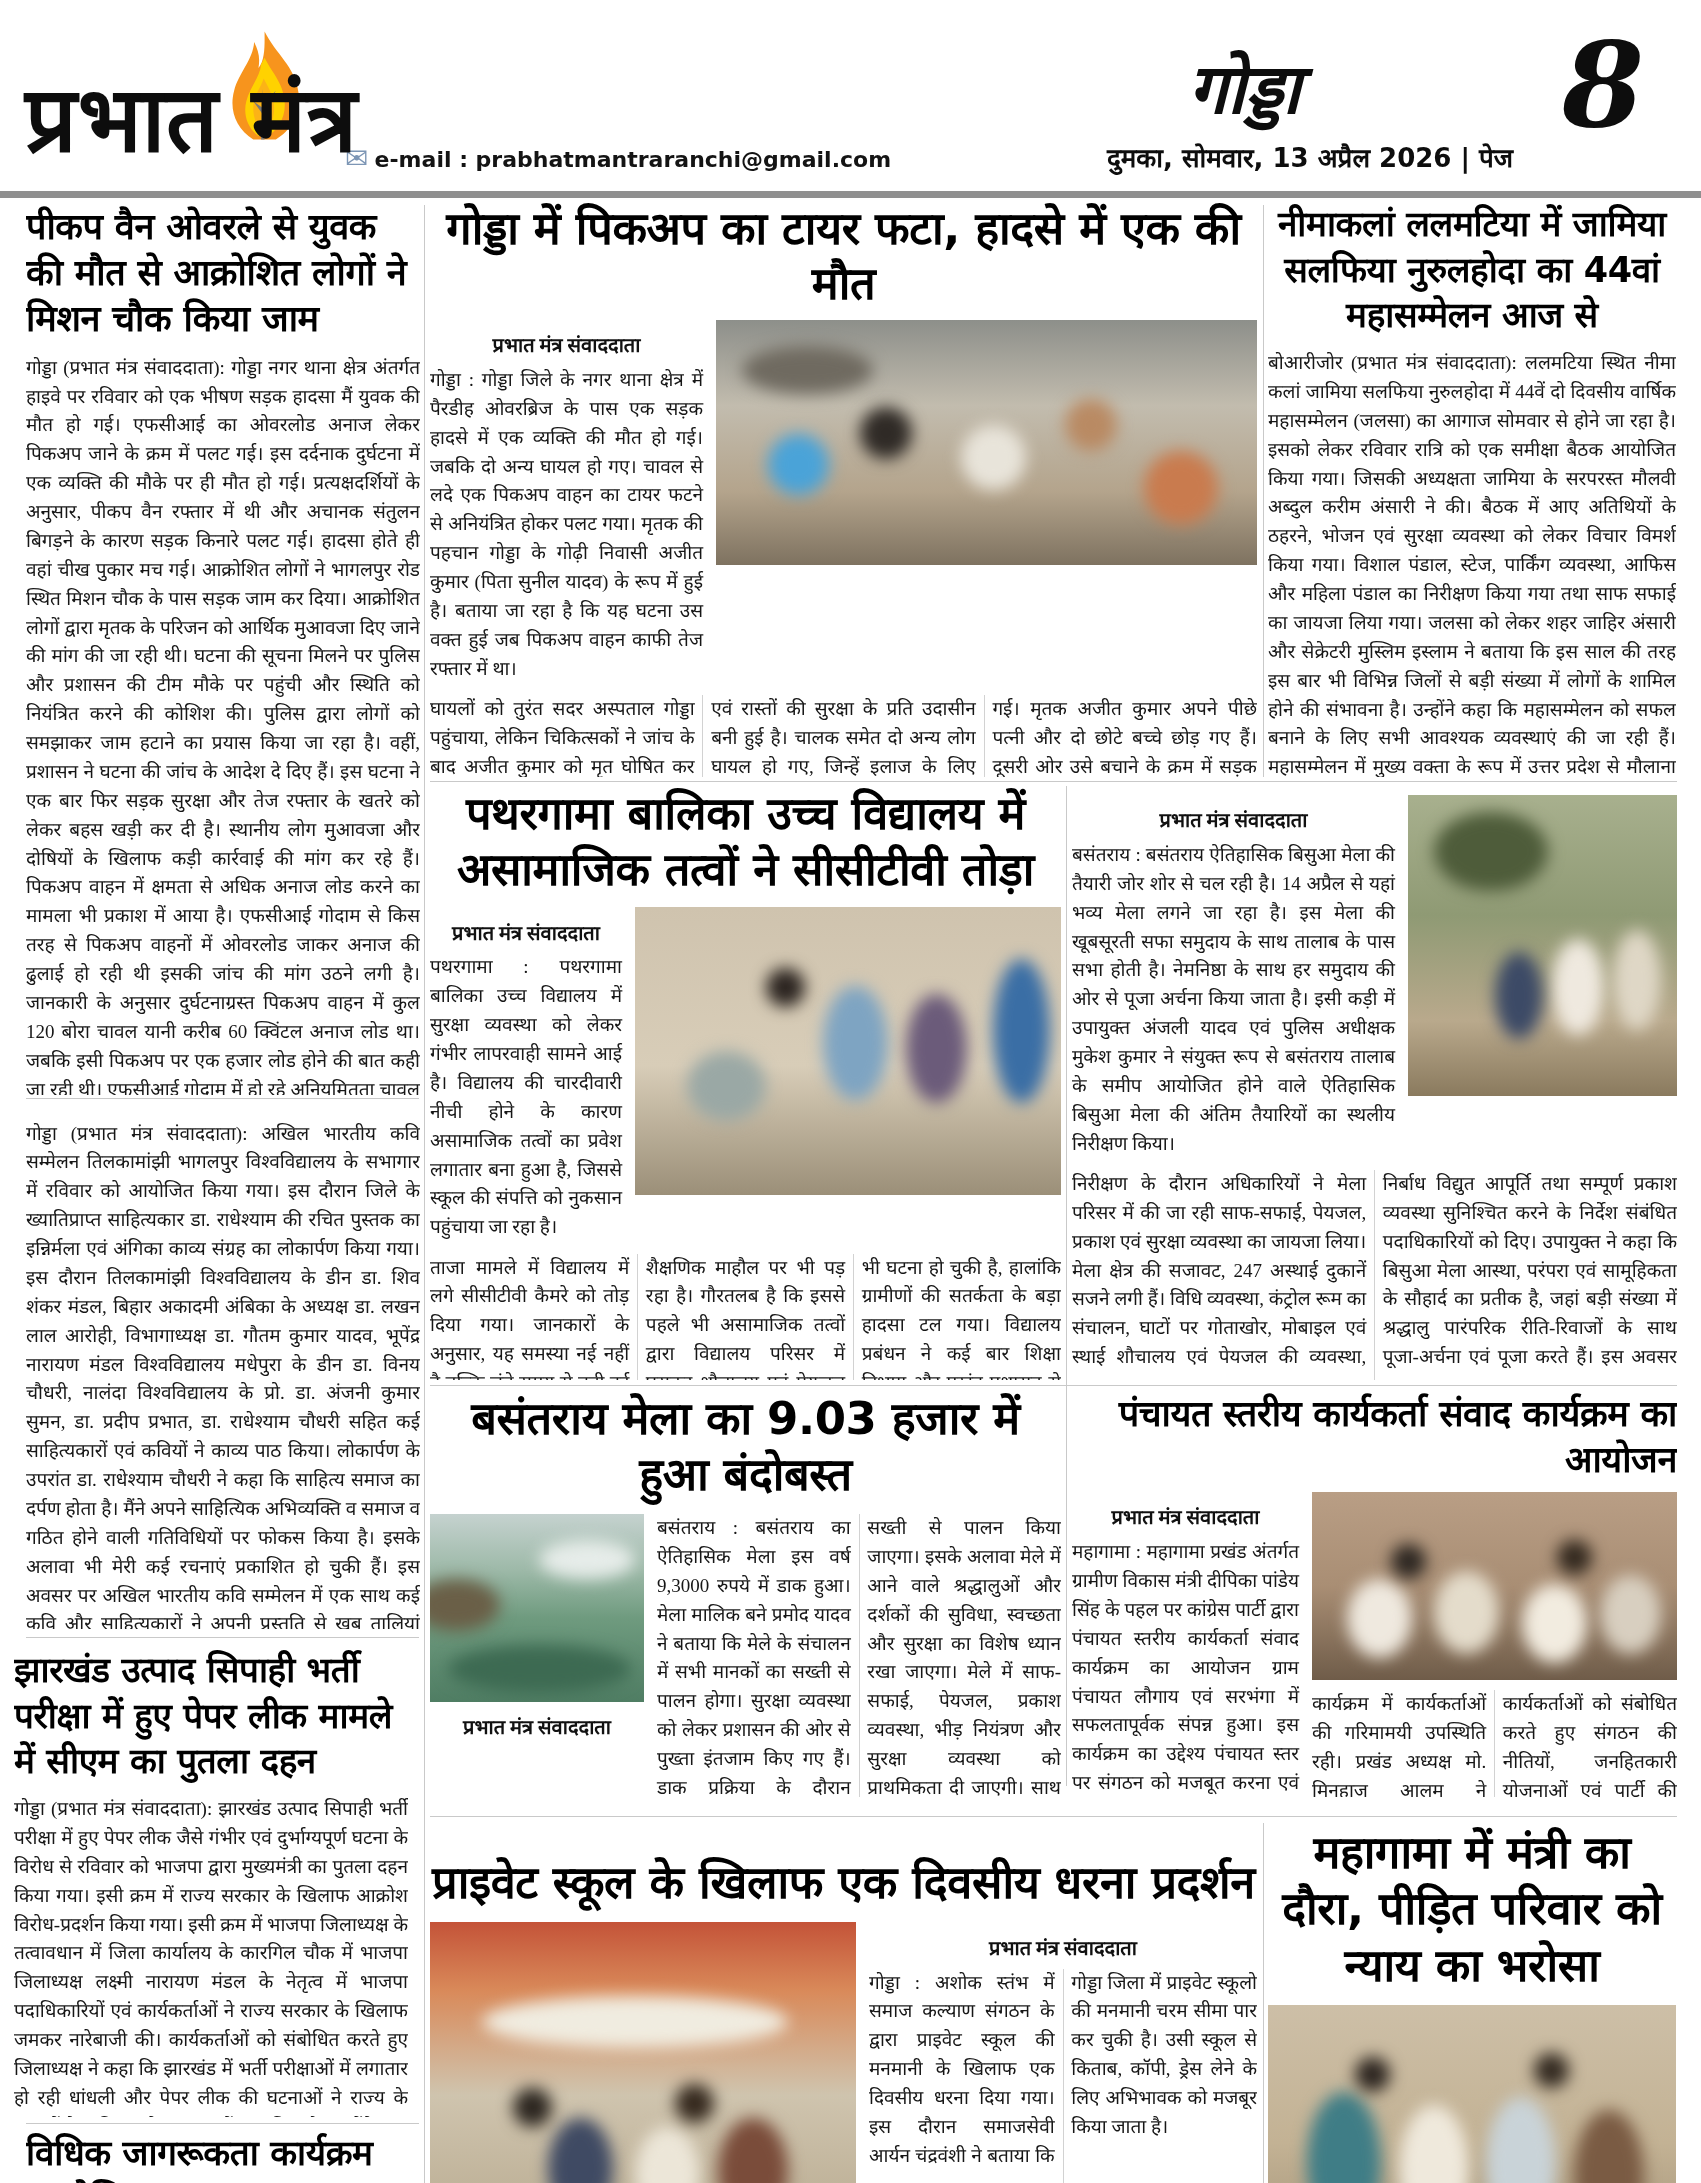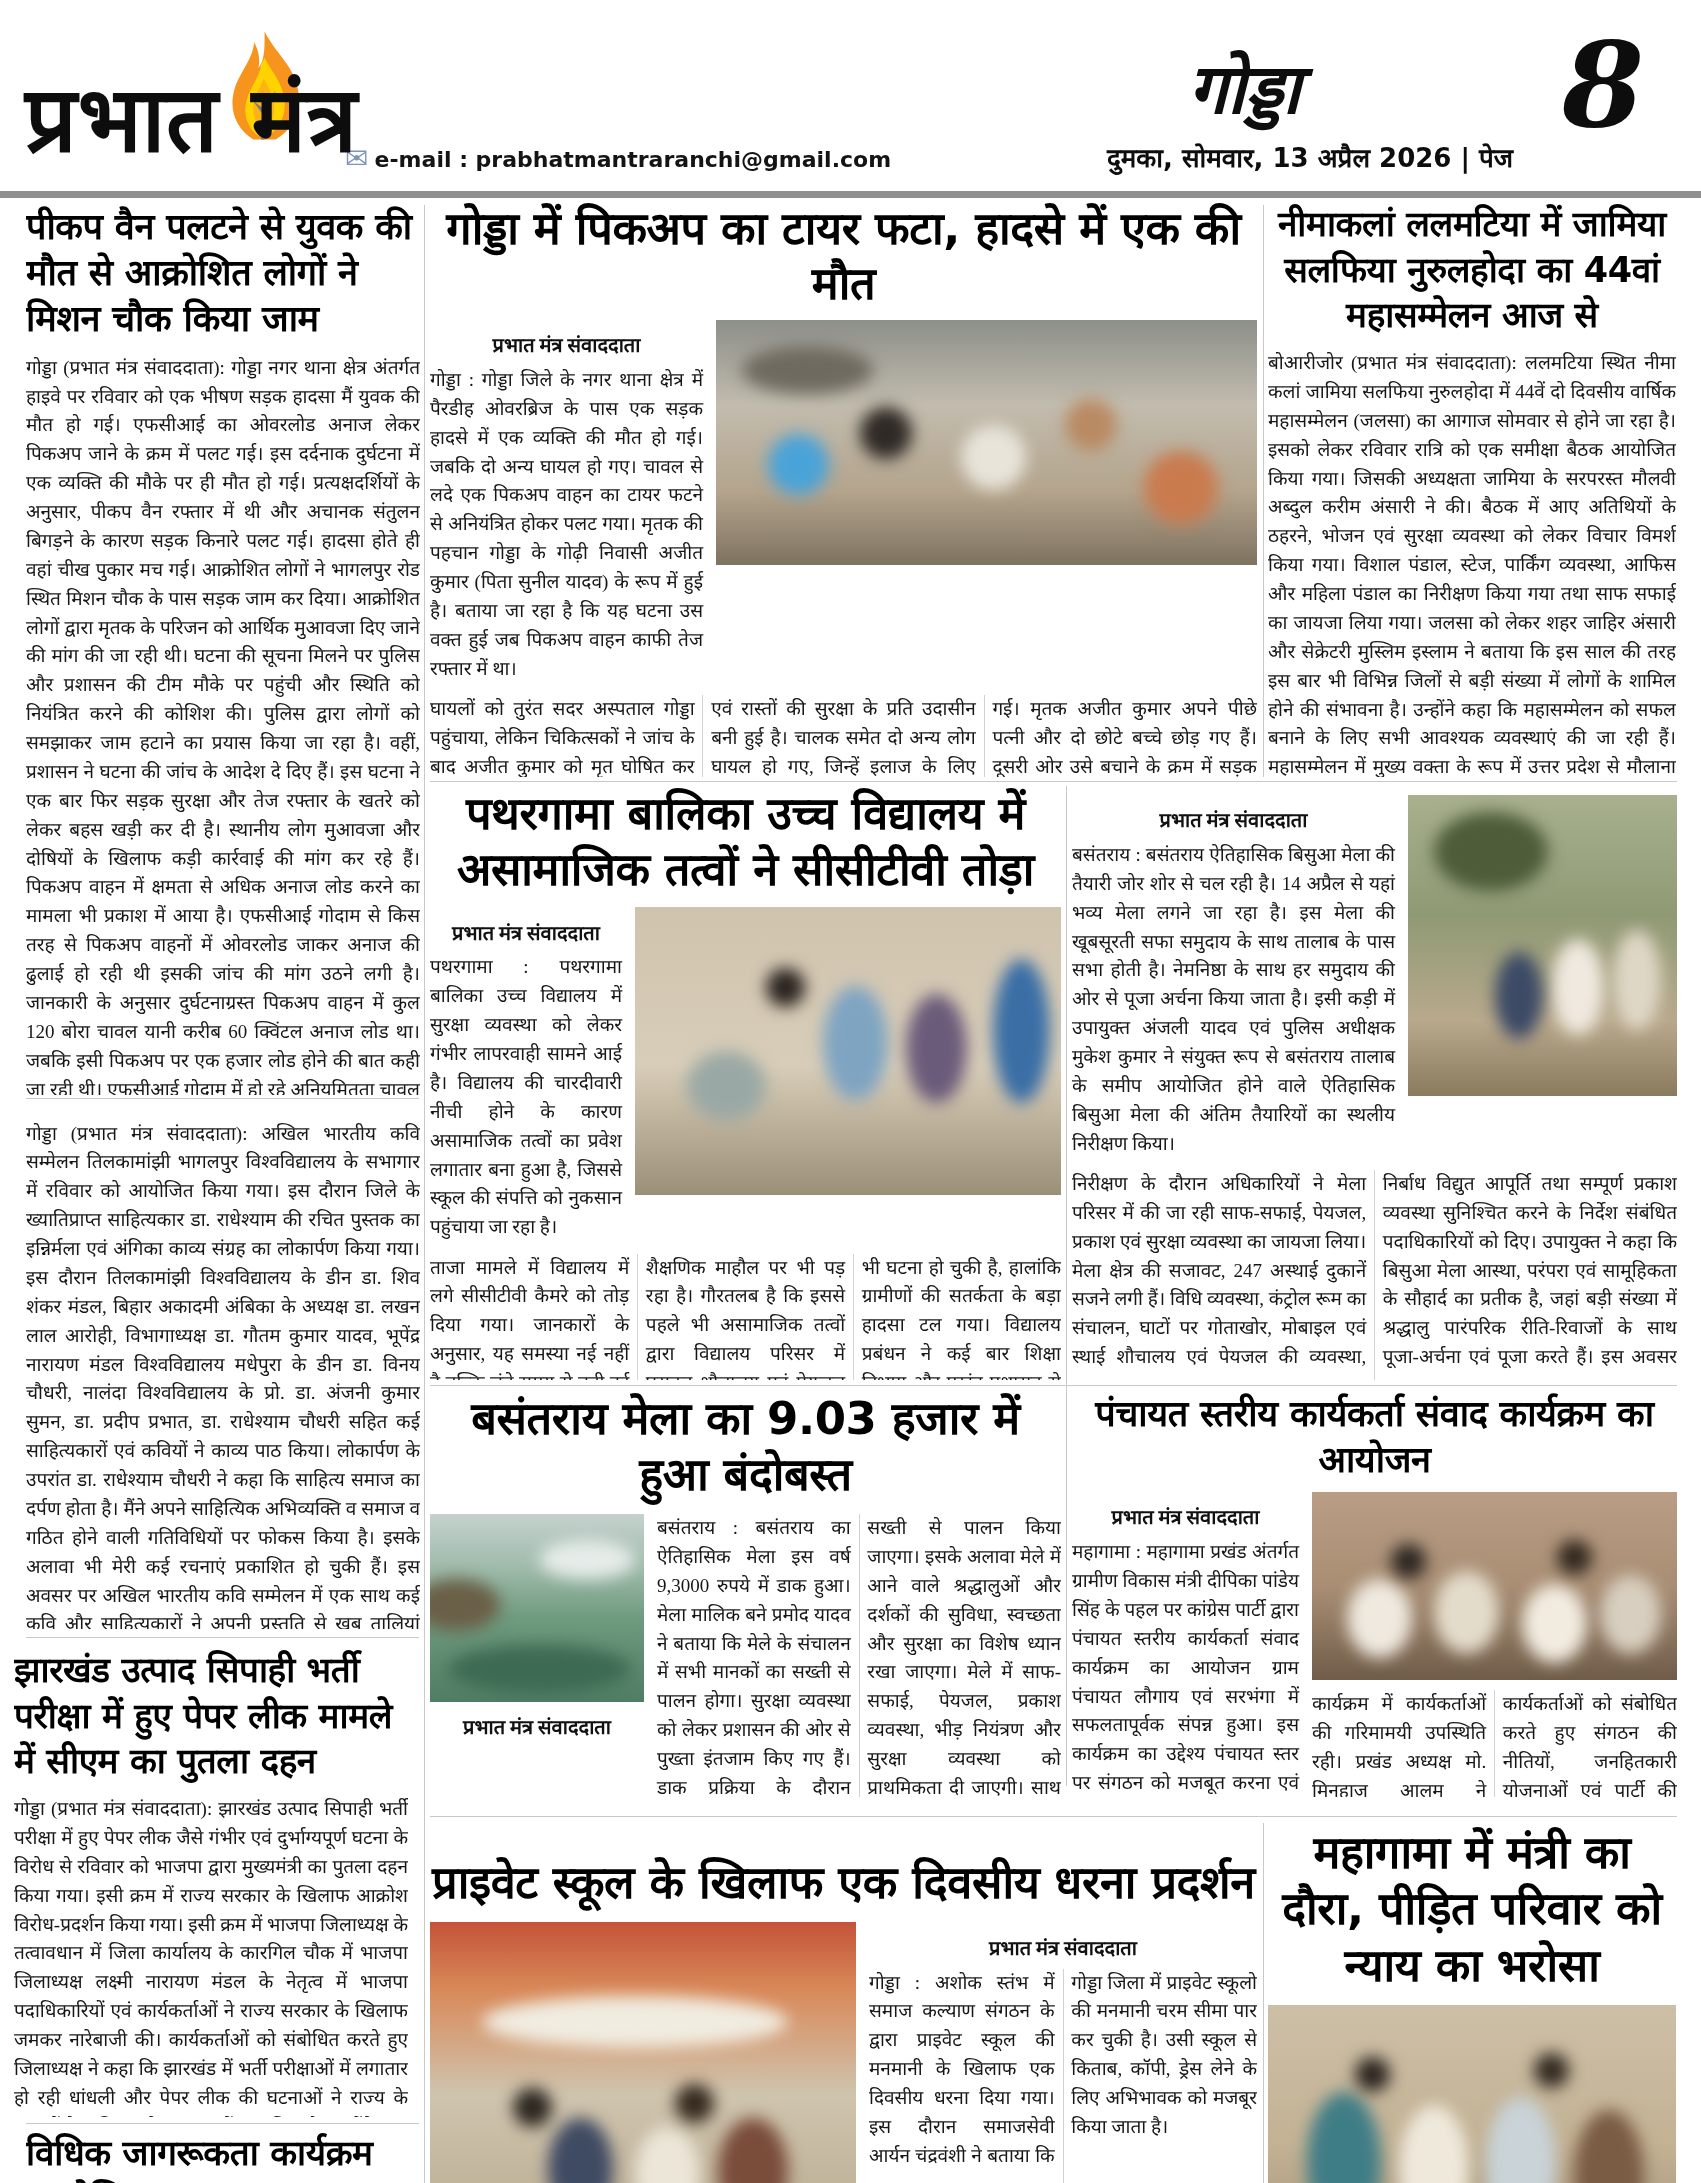--- a/index.html
+++ b/index.html
@@ -79,21 +79,21 @@
   <div class="vrule" style="left:1066px; top:786px; height:1000px;"></div>
   <div class="vrule" style="left:1263px; top:1823px; height:812px;"></div>
   <div class="hrule" style="left:430px; top:781px; width:1247px;"></div>
   <div class="hrule" style="left:430px; top:1385px; width:1247px;"></div>
   <div class="hrule" style="left:430px; top:1816px; width:1247px;"></div>
   <div class="hrule" style="left:26px; top:1098px; width:393px;"></div>
   <div class="hrule" style="left:26px; top:1637px; width:393px;"></div>
   <div class="hrule" style="left:26px; top:2123px; width:393px;"></div>
 
   <section class="art" style="left:26px; top:204px; width:394px; height:891px;">
-    <h2 class="hl hl-md">पीकप वैन पलटने से युवक की मौत से आक्रोशित लोगों ने मिशन चौक किया जाम</h2>
+    <h2 class="hl hl-md">पीकप वैन ओवरले से युवक की मौत से आक्रोशित लोगों ने मिशन चौक किया जाम</h2>
     <p class="body-txt" style="margin-top:11.4px;">गोड्डा (प्रभात मंत्र संवाददाता): गोड्डा नगर थाना क्षेत्र अंतर्गत हाइवे पर रविवार को एक भीषण सड़क हादसा मैं युवक की मौत हो गई। एफसीआई का ओवरलोड अनाज लेकर पिकअप जाने के क्रम में पलट गई। इस दर्दनाक दुर्घटना में एक व्यक्ति की मौके पर ही मौत हो गई। प्रत्यक्षदर्शियों के अनुसार, पीकप वैन रफ्तार में थी और अचानक संतुलन बिगड़ने के कारण सड़क किनारे पलट गई। हादसा होते ही वहां चीख पुकार मच गई। आक्रोशित लोगों ने भागलपुर रोड स्थित मिशन चौक के पास सड़क जाम कर दिया। आक्रोशित लोगों द्वारा मृतक के परिजन को आर्थिक मुआवजा दिए जाने की मांग की जा रही थी। घटना की सूचना मिलने पर पुलिस और प्रशासन की टीम मौके पर पहुंची और स्थिति को नियंत्रित करने की कोशिश की। पुलिस द्वारा लोगों को समझाकर जाम हटाने का प्रयास किया जा रहा है। वहीं, प्रशासन ने घटना की जांच के आदेश दे दिए हैं। इस घटना ने एक बार फिर सड़क सुरक्षा और तेज रफ्तार के खतरे को लेकर बहस खड़ी कर दी है। स्थानीय लोग मुआवजा और दोषियों के खिलाफ कड़ी कार्रवाई की मांग कर रहे हैं। पिकअप वाहन में क्षमता से अधिक अनाज लोड करने का मामला भी प्रकाश में आया है। एफसीआई गोदाम से किस तरह से पिकअप वाहनों में ओवरलोड जाकर अनाज की ढुलाई हो रही थी इसकी जांच की मांग उठने लगी है। जानकारी के अनुसार दुर्घटनाग्रस्त पिकअप वाहन में कुल 120 बोरा चावल यानी करीब 60 क्विंटल अनाज लोड था। जबकि इसी पिकअप पर एक हजार लोड होने की बात कही जा रही थी। एफसीआई गोदाम में हो रहे अनियमितता चावल सदर प्रखंड क्षेत्र के भारतीयगांव जा रहा था और स्थानीय ग्रामीण का काम किया जा रहा है। इन बच्चों के लिए भी प्रशासन को संज्ञान लेकर भरण पोषण व पढ़ाई लिखाई आदि व्यवस्था कराने की जरूरत है।</p>
   </section>
 
   <section class="art" style="left:26px; top:1109px; width:394px; height:520px;">
     <p class="body-txt" style="margin-top:10.5px;">गोड्डा (प्रभात मंत्र संवाददाता): अखिल भारतीय कवि सम्मेलन तिलकामांझी भागलपुर विश्वविद्यालय के सभागार में रविवार को आयोजित किया गया। इस दौरान जिले के ख्यातिप्राप्त साहित्यकार डा. राधेश्याम की रचित पुस्तक का इन्निर्मला एवं अंगिका काव्य संग्रह का लोकार्पण किया गया। इस दौरान तिलकामांझी विश्वविद्यालय के डीन डा. शिव शंकर मंडल, बिहार अकादमी अंबिका के अध्यक्ष डा. लखन लाल आरोही, विभागाध्यक्ष डा. गौतम कुमार यादव, भूपेंद्र नारायण मंडल विश्वविद्यालय मधेपुरा के डीन डा. विनय चौधरी, नालंदा विश्वविद्यालय के प्रो. डा. अंजनी कुमार सुमन, डा. प्रदीप प्रभात, डा. राधेश्याम चौधरी सहित कई साहित्यकारों एवं कवियों ने काव्य पाठ किया। लोकार्पण के उपरांत डा. राधेश्याम चौधरी ने कहा कि साहित्य समाज का दर्पण होता है। मैंने अपने साहित्यिक अभिव्यक्ति व समाज व गठित होने वाली गतिविधियों पर फोकस किया है। इसके अलावा भी मेरी कई रचनाएं प्रकाशित हो चुकी हैं। इस अवसर पर अखिल भारतीय कवि सम्मेलन में एक साथ कई कवि और साहित्यकारों ने अपनी प्रस्तुति से खूब तालियां बटोरीं। बता दें की डा. राधेश्याम चौधरी की अब तक कई रचनाएं प्रकाशित हो चुकी हैं। साहित्य के प्रति लगन और ईमानदारी ने उन्हें हमेशा साहित्य के क्षेत्र में ऊपर उठाने का काम किया है।</p>
   </section>
 
   <section class="art" style="left:14px; top:1648px; width:394px; height:469px;">
     <h2 class="hl hl-sm">झारखंड उत्पाद सिपाही भर्ती परीक्षा में हुए पेपर लीक मामले में सीएम का पुतला दहन</h2>
     <p class="body-txt" style="margin-top:10.5px;">गोड्डा (प्रभात मंत्र संवाददाता): झारखंड उत्पाद सिपाही भर्ती परीक्षा में हुए पेपर लीक जैसे गंभीर एवं दुर्भाग्यपूर्ण घटना के विरोध से रविवार को भाजपा द्वारा मुख्यमंत्री का पुतला दहन किया गया। इसी क्रम में राज्य सरकार के खिलाफ आक्रोश विरोध-प्रदर्शन किया गया। इसी क्रम में भाजपा जिलाध्यक्ष के तत्वावधान में जिला कार्यालय के कारगिल चौक में भाजपा जिलाध्यक्ष लक्ष्मी नारायण मंडल के नेतृत्व में भाजपा पदाधिकारियों एवं कार्यकर्ताओं ने राज्य सरकार के खिलाफ जमकर नारेबाजी की। कार्यकर्ताओं को संबोधित करते हुए जिलाध्यक्ष ने कहा कि झारखंड में भर्ती परीक्षाओं में लगातार हो रही धांधली और पेपर लीक की घटनाओं ने राज्य के युवाओं के भविष्य को अंधकार में डाल दिया है। उन्होंने कहा कि हेमंत सरकार युवाओं को रोजगार देने में पूरी तरह विफल साबित हुई है और अब उनकी मेहनत पर भी पानी फेरा जा रहा है। उन्होंने मांग की है कि इस पूरे मामले की उच्चस्तरीय जांच कराई जाए एवं दोषियों पर कड़ी से कड़ी कार्रवाई की जाए, ताकि भविष्य में ऐसी घटनाओं की पुनरावृत्ति न हो सके। साथ ही उन्होंने कहा कि भाजपा युवा विरोधी नीतियों के खिलाफ सड़क से सदन तक लड़ाई जारी रखेगी। इस मौके पर अमित कुमार सिंह, संजीव टेकरीवाल सहित पार्टी के कई कार्यकर्ता मौजूद थे।</p>
@@ -171,21 +171,21 @@
           <div class="blob" style="left:109px;top:26px;width:96px;height:39px;background:#e6ece9;"></div>
           <div class="blob" style="left:-17.5px;top:65px;width:87px;height:52px;background:#6a5f47;"></div>
         </div>
         <div class="byline">प्रभात मंत्र संवाददाता</div>
       </div>
       <p class="body-txt cols-2" style="flex:1; height:332px;">बसंतराय : बसंतराय का ऐतिहासिक मेला इस वर्ष 9,3000 रुपये में डाक हुआ। मेला मालिक बने प्रमोद यादव ने बताया कि मेले के संचालन में सभी मानकों का सख्ती से पालन होगा। सुरक्षा व्यवस्था को लेकर प्रशासन की ओर से पुख्ता इंतजाम किए गए हैं। डाक प्रक्रिया के दौरान निर्धारित नियमों मानकों का सख्ती से पालन किया जाएगा। इसके अलावा मेले में आने वाले श्रद्धालुओं और दर्शकों की सुविधा, स्वच्छता और सुरक्षा का विशेष ध्यान रखा जाएगा। मेले में साफ-सफाई, पेयजल, प्रकाश व्यवस्था, भीड़ नियंत्रण और सुरक्षा व्यवस्था को प्राथमिकता दी जाएगी। साथ ही प्रशासन के सहयोग से मेले की व्यवस्थाएं और आकर्षक बनाने का प्रयास किया जाएगा ताकि आने वाले लोगों को किसी तरह की परेशानी ना हो। उन्होंने कहा कि स्थानीय लोगों में मेले को लेकर उत्साह देखा जा रहा है, और उम्मीद जताई जा रही है कि इस बार का बसंतराय ऐतिहासिक मेला पहले से अधिक बेहतर और आकर्षक होगा।</p>
     </div>
   </section>
 
   <section class="art" style="left:1072px; top:1391px; width:605px; height:406px;">
-    <h2 class="hl hl-md" style="text-align:center;">पंचायत स्तरीय कार्यकर्ता संवाद कार्यक्रम का आयोजन</h2>
+    <h2 class="hl hl-md" style="text-align:right;">पंचायत स्तरीय कार्यकर्ता संवाद कार्यक्रम का आयोजन</h2>
     <div class="row" style="margin-top:8.7px;">
       <div style="width:227px;">
         <div class="byline">प्रभात मंत्र संवाददाता</div>
         <p class="body-txt">महागामा : महागामा प्रखंड अंतर्गत ग्रामीण विकास मंत्री दीपिका पांडेय सिंह के पहल पर कांग्रेस पार्टी द्वारा पंचायत स्तरीय कार्यकर्ता संवाद कार्यक्रम का आयोजन ग्राम पंचायत लौगाय एवं सरभंगा में सफलतापूर्वक संपन्न हुआ। इस कार्यक्रम का उद्देश्य पंचायत स्तर पर संगठन को मजबूत करना एवं कार्यकर्ताओं से सीधा संवाद स्थापित करना था।</p>
       </div>
       <div style="flex:1;">
         <div class="ph" style="width:100%; height:188px; background:linear-gradient(180deg,#b99e85 0%,#a98e74 50%,#6f5c49 100%);">
           <div class="blob" style="left:35px;top:87px;width:65px;height:79px;background:#efe9df;"></div>
           <div class="blob" style="left:122px;top:79px;width:65px;height:83px;background:#e4dccb;"></div>
           <div class="blob" style="left:210px;top:92px;width:65px;height:79px;background:#f2ece0;"></div>

